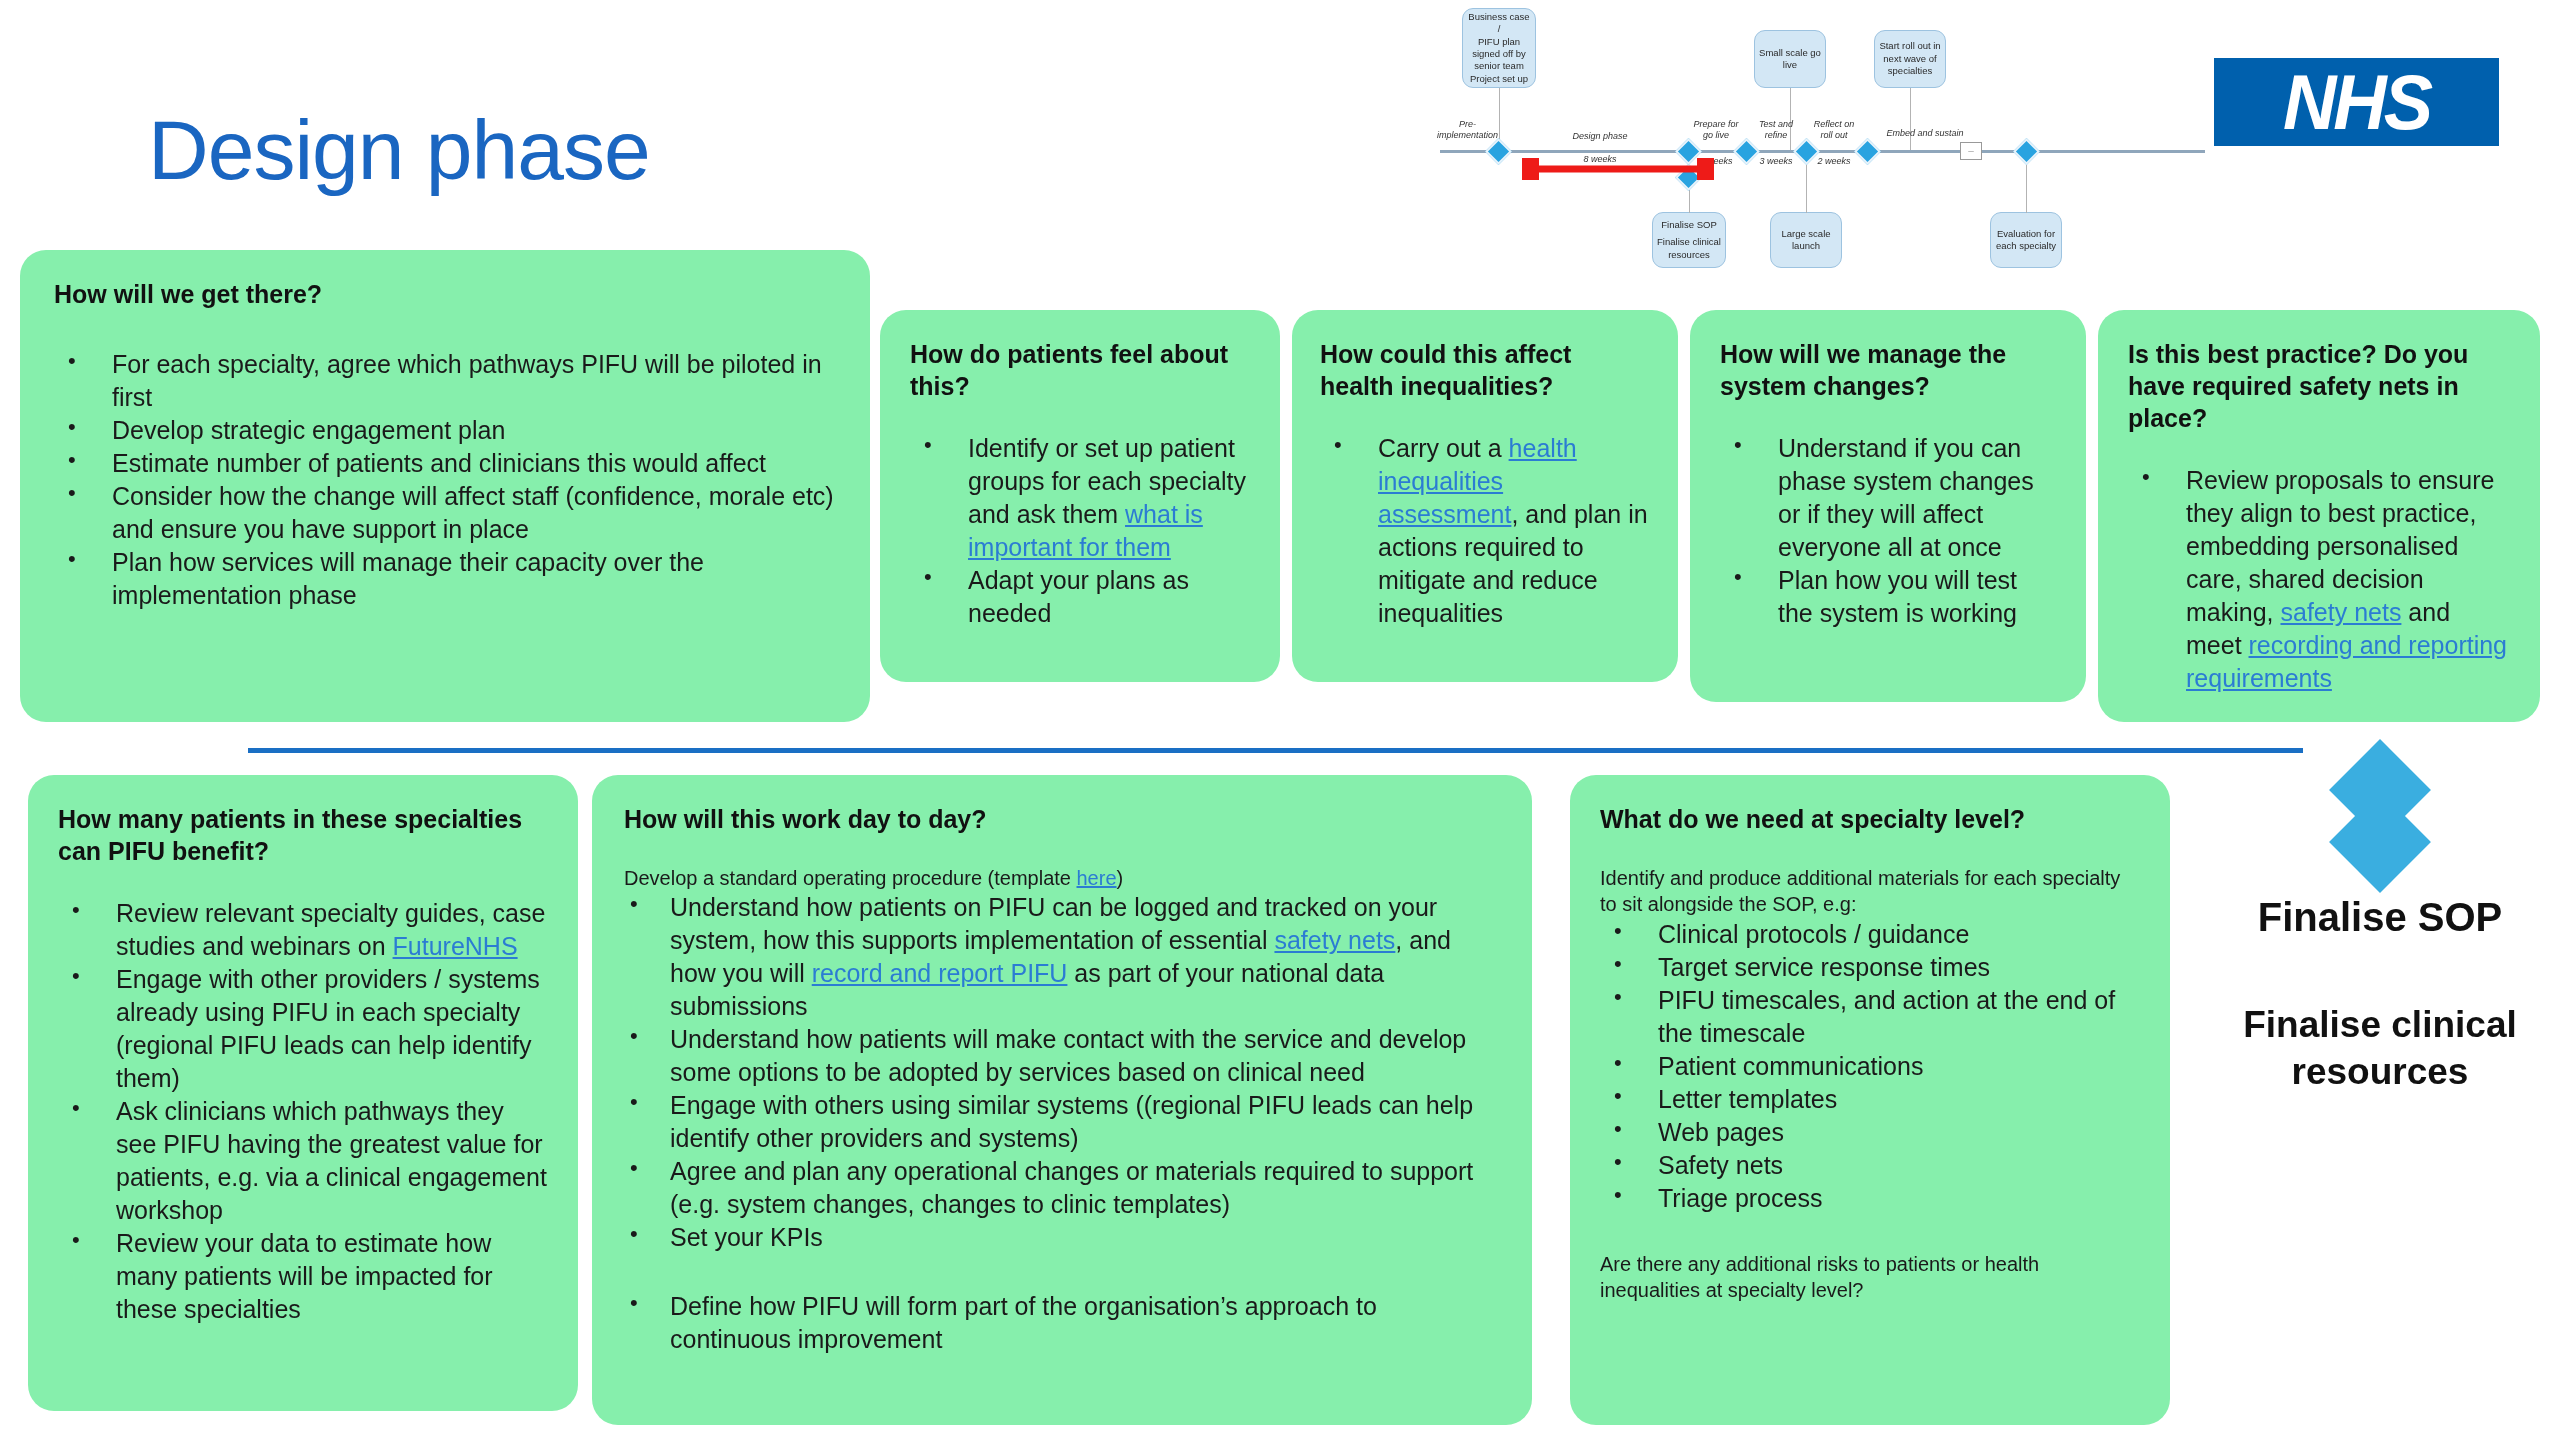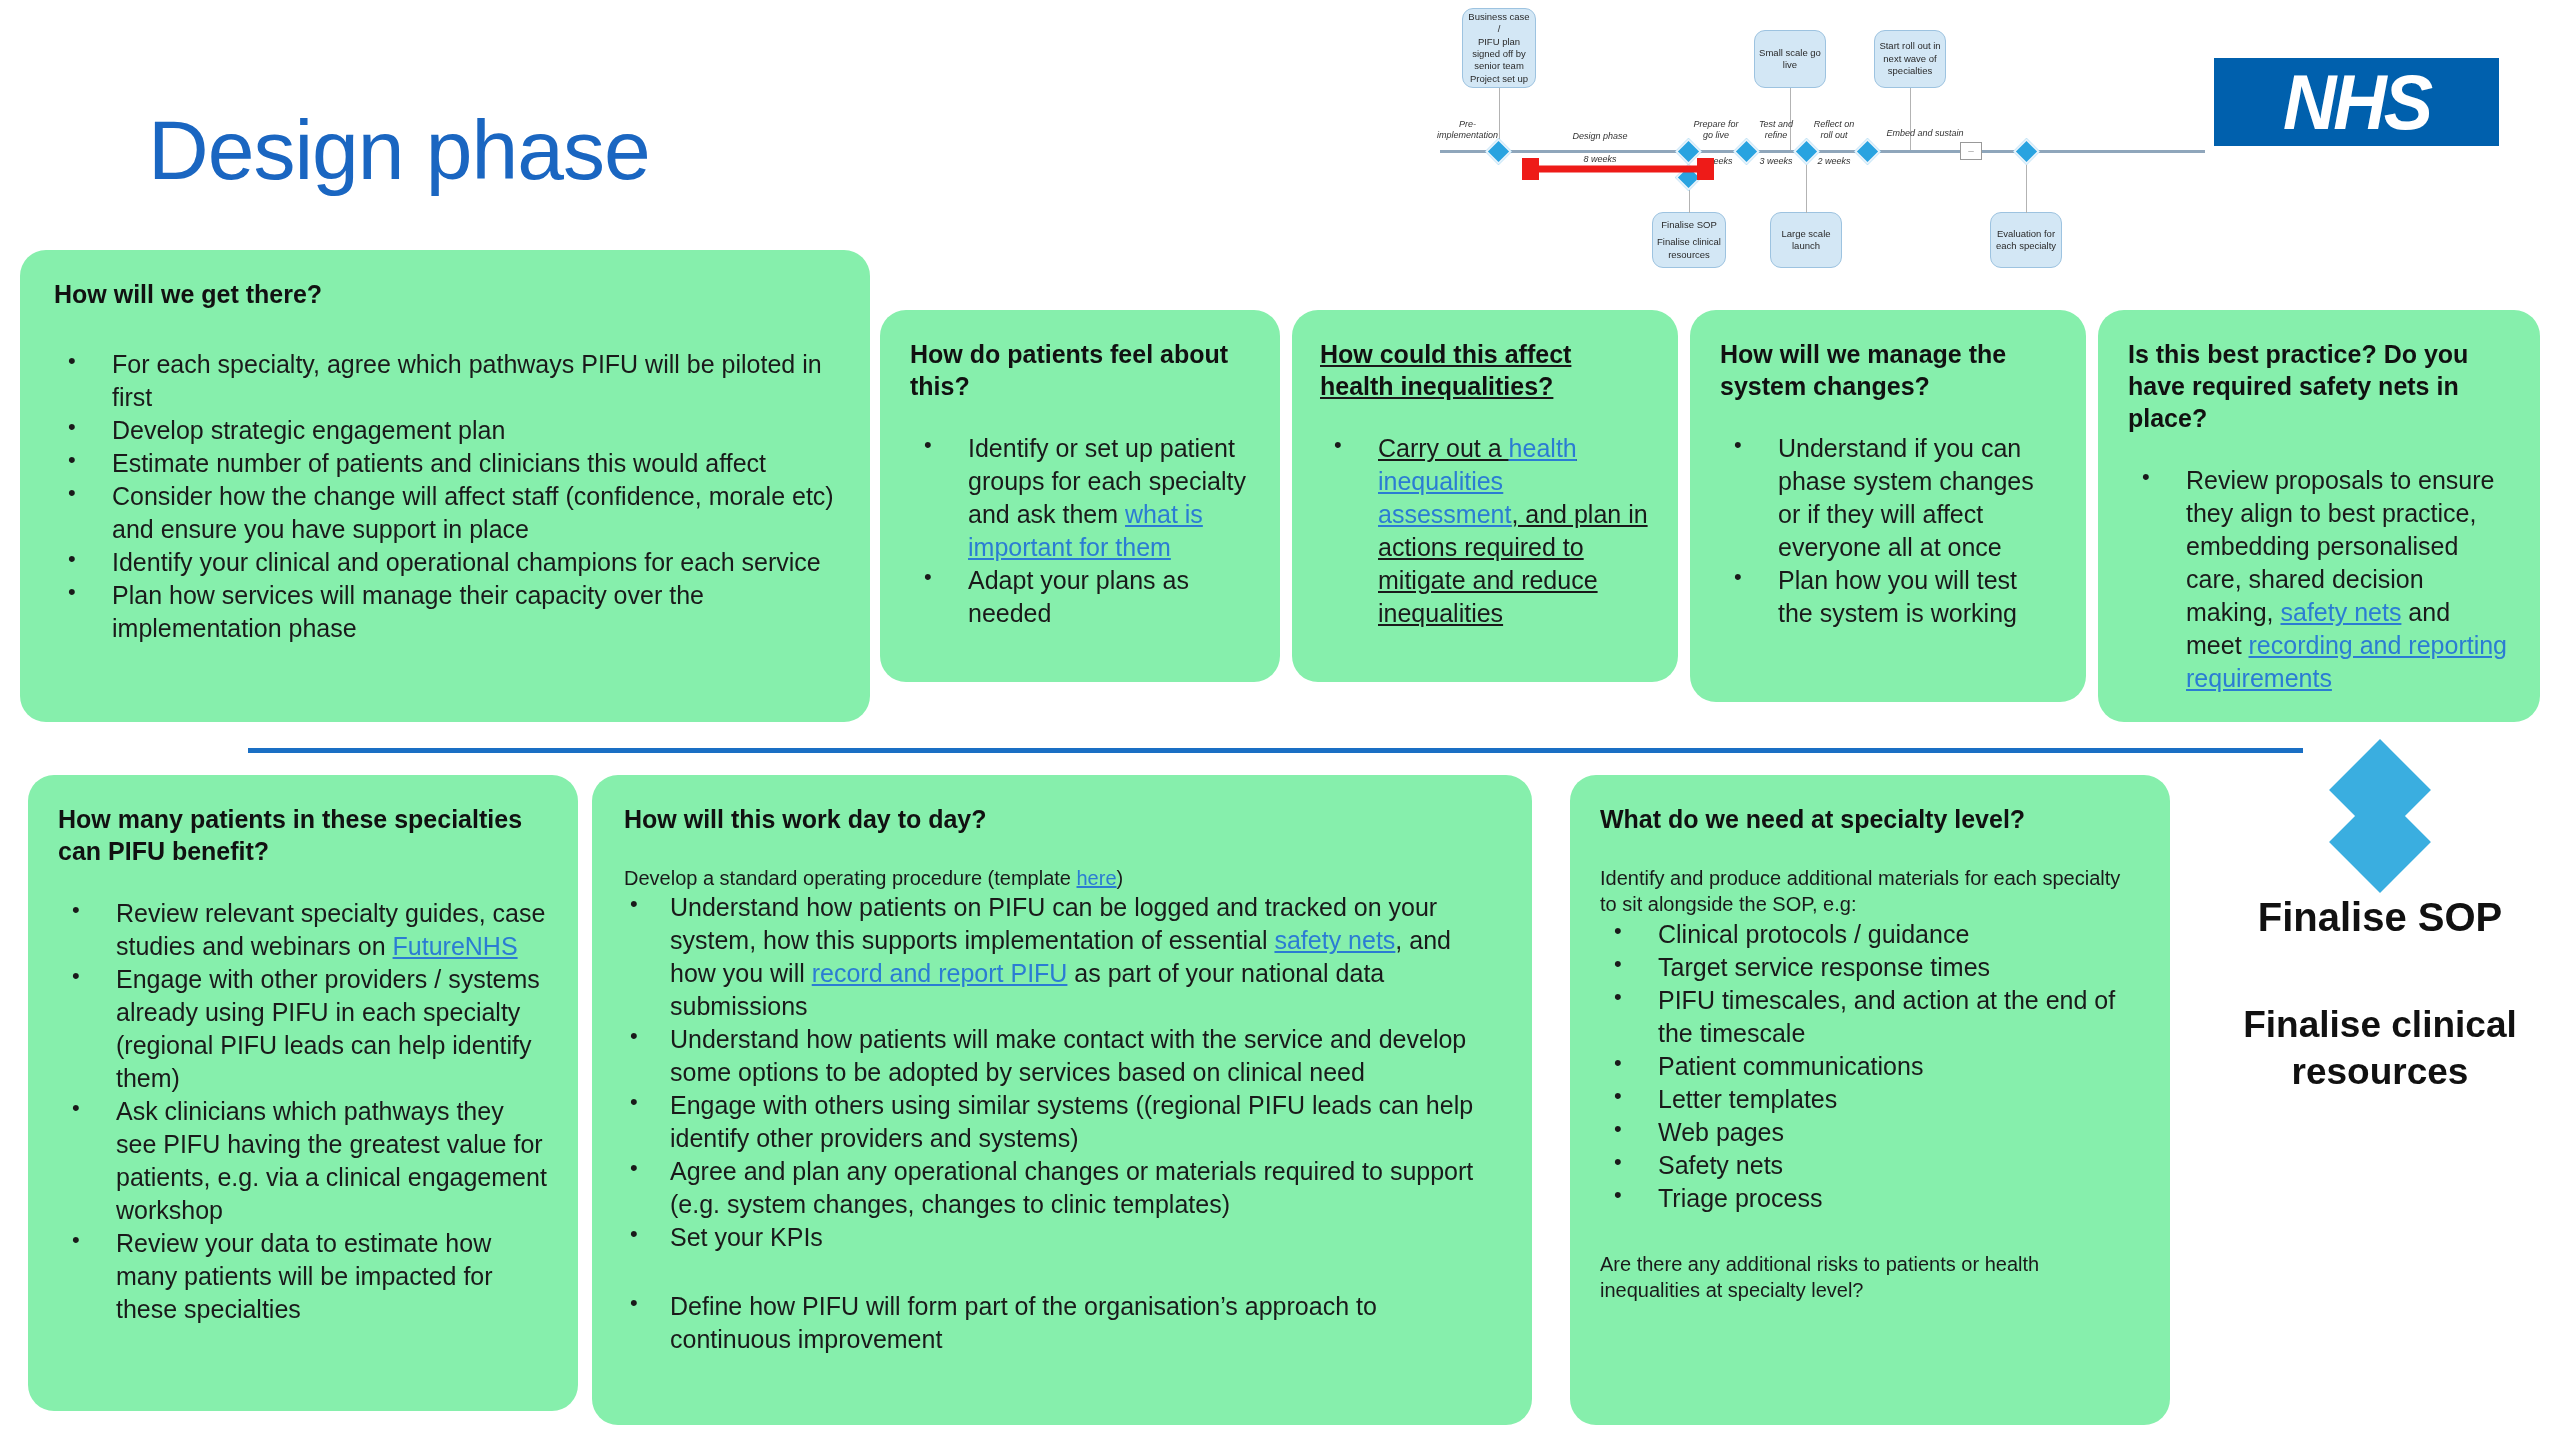--- a/index.html
+++ b/index.html
@@ -51,21 +51,21 @@
     content:"\2022"; position:absolute; left:14px; top:-2px;
     font-size:22px; color:#1a1a1a;
   }
   .card li.tight { padding-left:46px; }
   .card li.tight::before { left:6px; }
   a.lnk { color:#2b7cd3; text-decoration:underline; }
 
   
   #card-get-there { left:20px;   top:250px; width:850px;  height:472px; padding:28px 34px 20px 34px; }
   #card-patients-feel { left:880px;  top:310px; width:400px;  height:372px; padding:28px 30px 20px 30px; }
-  #card-inequalities  { left:1292px; top:310px; width:386px;  height:372px; padding:28px 28px 20px 28px;text-decoration:underline; }
+  #card-inequalities  { left:1292px; top:310px; width:386px;  height:372px; padding:28px 28px 20px 28px; }
   #card-system        { left:1690px; top:310px; width:396px;  height:392px; padding:28px 30px 20px 30px; }
   #card-best-practice { left:2098px; top:310px; width:442px;  height:412px; padding:28px 30px 20px 30px; }
 
   
   #card-how-many { left:28px;   top:775px;  width:550px; height:636px; padding:28px 30px 20px 30px; }
   #card-day-to-day { left:592px; top:775px;  width:940px; height:650px; padding:28px 32px 20px 32px; }
   #card-specialty-level { left:1570px; top:775px; width:600px; height:650px; padding:28px 30px 20px 30px; }
 
   
   .divider {
@@ -211,21 +211,20 @@
     </svg>
   </div>
 
   <div class="card" id="card-get-there">
     <h3>How will we get there?</h3>
     <ul style="margin-top:38px;">
       <li>For each specialty, agree which pathways PIFU will be piloted in first</li>
       <li>Develop strategic engagement plan</li>
       <li>Estimate number of patients and clinicians this would affect</li>
       <li>Consider how the change will affect staff (confidence, morale etc) and ensure you have support in place</li>
-      <li>Identify your clinical and operational champions for each service</li>
       <li>Plan how services will manage their capacity over the implementation phase</li>
     </ul>
   </div>
 
   <div class="card" id="card-patients-feel">
     <h3>How do patients feel about this?</h3>
     <ul style="margin-top:30px;">
       <li><span>Identify or set up patient groups for each specialty and ask them </span><a class="lnk" href="#">what is important for them</a></li>
       <li>Adapt your plans as needed</li>
     </ul>

